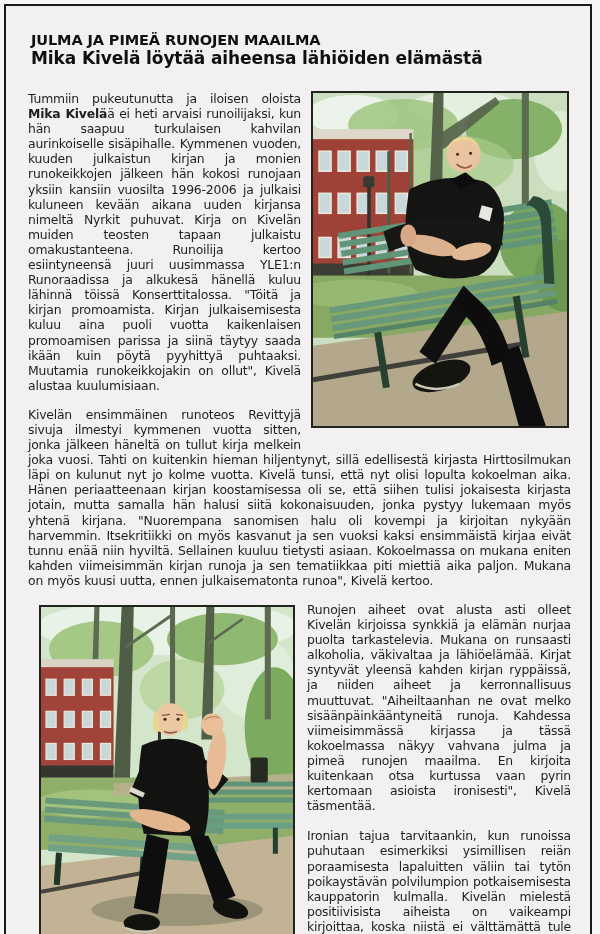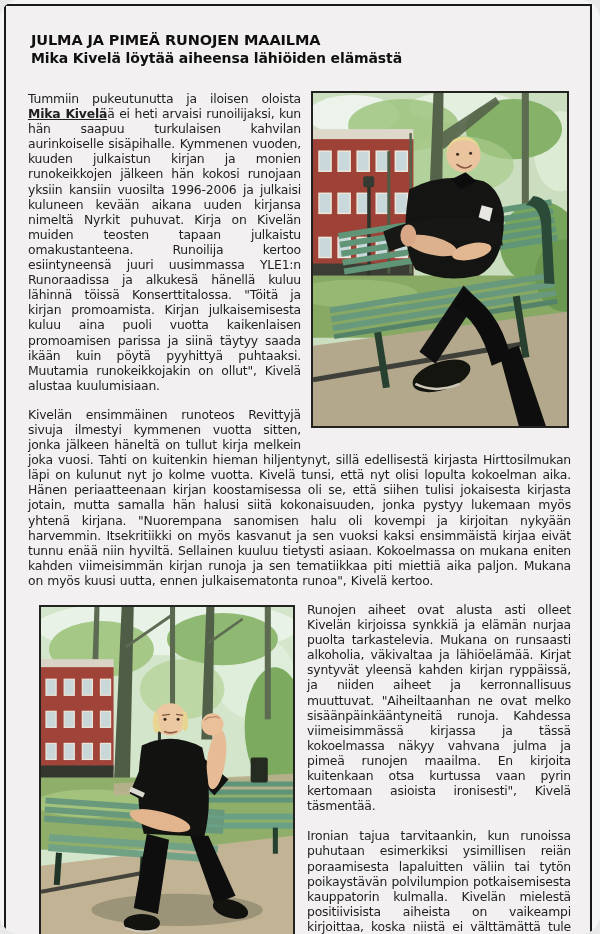--- a/index.html
+++ b/index.html
@@ -1,42 +1,42 @@
 <!DOCTYPE html>
 <html lang="fi"><head>
 <meta charset="utf-8">
 <style>
   html,body{margin:0;padding:0;background:#e9e9e9;}
   .page{
     position:relative;width:600px;height:934px;background:#f7f6f7;
-    overflow:hidden;font-family:"DejaVu Sans","Liberation Sans",sans-serif;border-radius:19px;
+    overflow:hidden;font-family:"DejaVu Sans","Liberation Sans",sans-serif;
   }
   .frame{
     position:absolute;left:4px;top:4px;right:8px;bottom:-4px;
     border:2px solid #1a1a1a;background:#f2f0f1;
   }
   .content{
     position:absolute;left:22px;top:26px;right:19px;bottom:0;
   }
   .headline{margin:0 0 24px 3px;}
   .headline h1{
     margin:0;font-size:14.5px;line-height:17.5px;font-weight:bold;
     color:#101010;letter-spacing:-0.1px;
   }
   .headline h2{
-    margin:0;font-size:14px;line-height:17.5px;font-weight:bold;
+    margin:0;font-size:17px;line-height:17.5px;font-weight:bold;
     color:#101010;letter-spacing:-0.1px;
   }
   .article{color:#1f1f1f;}
   .article p{
     margin:0 0 14px 0;font-size:12.4px;line-height:15.1px;
     text-align:justify;letter-spacing:-0.2px;word-spacing:0.5px;
   }
   .article p.gap-large{margin-top:15px;}
-  .b{font-weight:bold;text-decoration:underline;}
+  .b{font-weight:bold;}
   .i{}
   .photo{
     box-sizing:border-box;border:2px solid #22221f;background:#cde0c2;
     overflow:hidden;
   }
   .photo svg{display:block;}
   .photo1{float:right;width:258px;height:337px;margin:0 2px 13px 10px;}
   .photo2{float:left;width:256px;height:337px;margin:3px 12px 8px 11px;}
   .speck1{position:absolute;left:7px;top:96px;width:5px;height:2px;background:#7d7d7d;border-radius:1px;}
   .speck2{position:absolute;left:88px;top:873px;width:3px;height:3px;background:#9a948b;border-radius:50%;}

